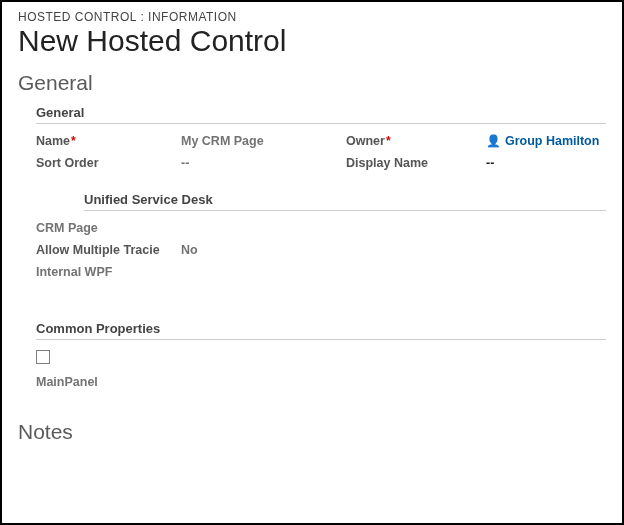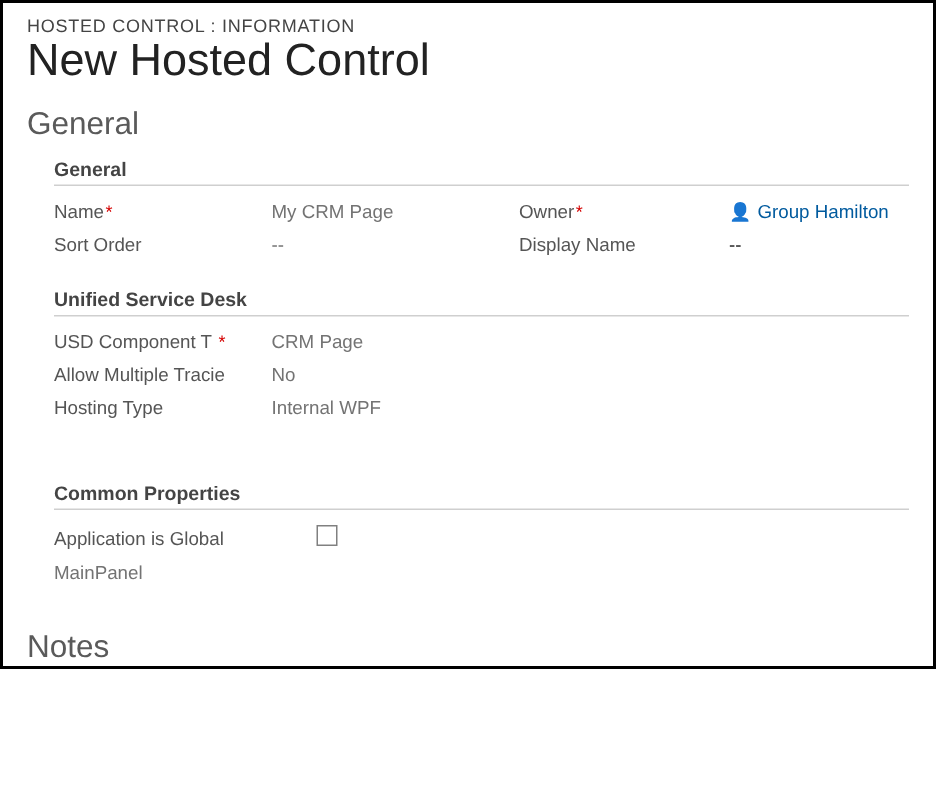--- a/index.html
+++ b/index.html
@@ -1,22 +1,22 @@
 <!DOCTYPE html>
 <html><head>
 <meta charset="utf-8">
 <style>
   html,body{margin:0;padding:0;font-family:"Segoe UI","Segoe",Arial,sans-serif;color:#333;background:#fff;}
-  .page{width:624px;height:446px;box-sizing:border-box;border:2px solid #000;padding:6px 16px 0 16px;overflow:hidden;}
+  .page{width:624px;height:525px;box-sizing:border-box;border:2px solid #000;padding:6px 16px 0 16px;overflow:hidden;}
   .eyebrow{font-size:12px;letter-spacing:0.5px;color:#444;margin-top:2px;}
   .page-title{font-size:30px;font-weight:300;color:#222;margin:0 0 0 0;line-height:1.1;}
   .section-title{font-size:21px;font-weight:300;color:#5a5a5a;margin:14px 0 6px 0;}
   .sub{padding-left:18px;}
   .sub-head{font-size:13px;font-weight:600;color:#444;border-bottom:1px solid #cfcfcf;padding-bottom:3px;margin:10px 0 6px 0;}
-  .row{display:flex;align-items:center;font-size:12.5px;color:#333;padding:4px 0;}
+  .row{display:flex;align-items:flex-start;font-size:12.5px;color:#333;padding:4px 0;font-weight:bold;}
   .cell-label{width:145px;color:#555;white-space:nowrap;overflow:hidden;}
   .cell-value{width:165px;color:#737373;}
   .cell-label2{width:140px;color:#555;}
   .cell-value2{color:#222;}
   .req{color:#d40000;font-size:12px;vertical-align:top;margin-left:1px;}
   .user{display:inline-flex;align-items:center;gap:4px;}
   .user a{color:#005a9e;text-decoration:none;}
   .chk{display:inline-block;width:14px;height:14px;border:1px solid #808080;box-sizing:border-box;}
   .spacer{height:28px;}
 </style>
@@ -48,43 +48,38 @@
       </div>
     </div>
 
     <div class="row">
       <div class="cell-label">Sort Order</div>
       <div class="cell-value">--</div>
       <div class="cell-label2">Display Name</div>
       <div class="cell-value2">--</div>
     </div>
 
-    <div class="sub-head" style="margin-top:18px;">Unified Service Desk</div>
+    <div class="sub-head" style="margin-top:18px;margin-left:48px;">Unified Service Desk</div>
 
     <div class="row">
-      <div class="cell-label">
-        <span>USD Component T</span> <span class="req">*</span>
-      </div>
       <div class="cell-value">CRM Page</div>
     </div>
     <div class="row">
       <div class="cell-label">Allow Multiple Tracie</div>
       <div class="cell-value">No</div>
     </div>
     <div class="row">
-      <div class="cell-label">Hosting Type</div>
       <div class="cell-value">Internal WPF</div>
     </div>
 
     <div class="spacer"></div>
 
     <div class="sub-head">Common Properties</div>
 
     <div class="row">
-      <div class="cell-label" style="width:175px;">Application is Global</div>
       <div class="cell-value">
         <span class="chk"></span>
       </div>
     </div>
     <div class="row">
       <div class="cell-value">MainPanel</div>
     </div>
   </div>
 
   <div class="section-title" style="margin-top:27px;">Notes</div>

